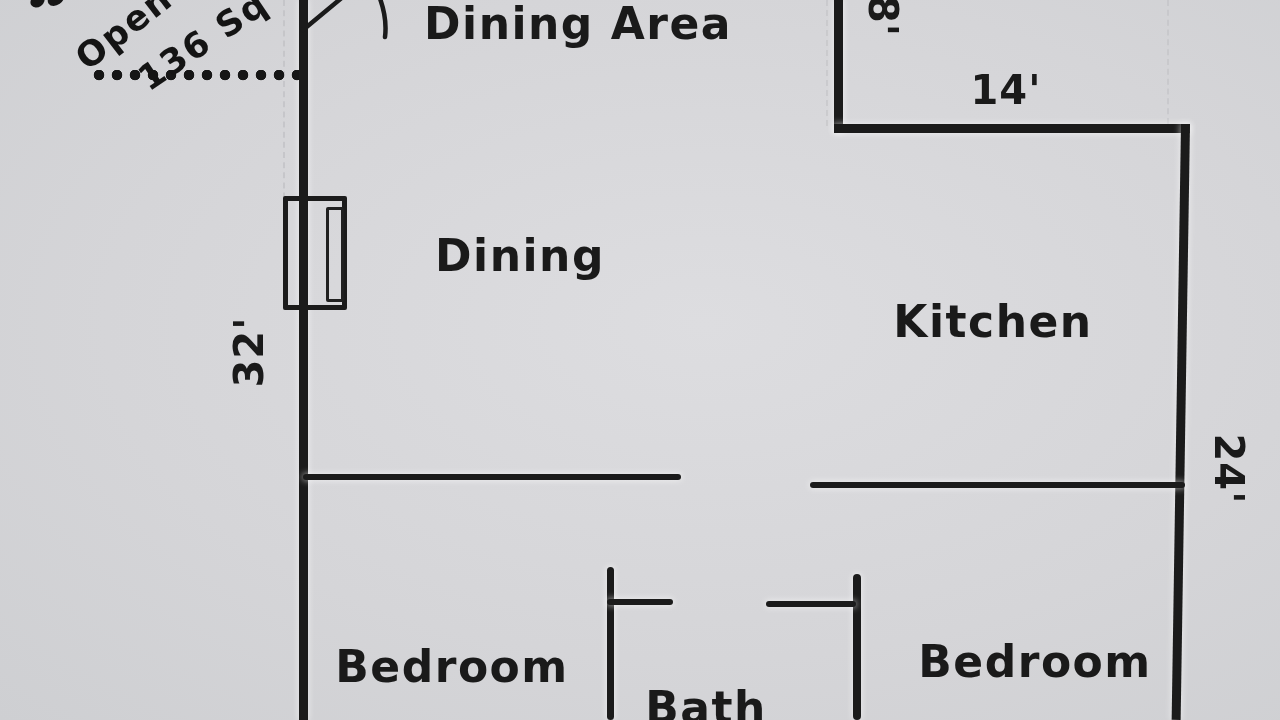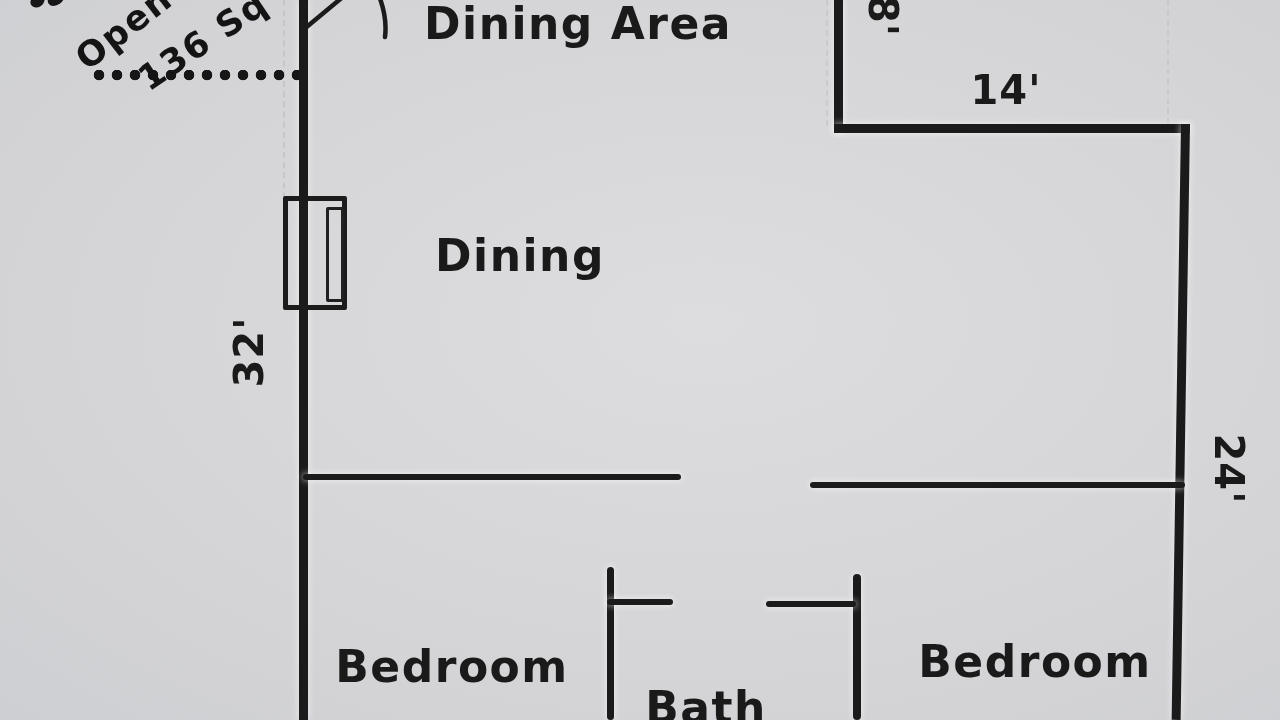--- a/index.html
+++ b/index.html
@@ -114,20 +114,21 @@
   </svg>
 
   <div class="frag" style="left:30px;top:-5px;width:15px;height:12px;transform:rotate(-35deg);"></div>
   <div class="frag" style="left:47px;top:-8px;width:18px;height:13px;transform:rotate(-35deg);"></div>
 
   <div class="diag" style="left:80px;top:42px;transform:rotate(-38deg);">Open</div>
   <div class="diag" style="left:142px;top:62px;transform:rotate(-34deg);">136 Sq</div>
 
   <div class="label" style="left:578px;top:23px;">Dining Area</div>
   <div class="label" style="left:520px;top:255px;">Dining</div>
+  <div class="label" style="left:993px;top:321px;">Kitchen</div>
   <div class="label" style="left:452px;top:666px;">Bedroom</div>
   <div class="label" style="left:706px;top:707px;">Bath</div>
   <div class="label" style="left:1035px;top:661px;">Bedroom</div>
 
   <div class="dim" style="left:1006px;top:90px;">14'</div>
   <div class="dim rot-cw" style="left:883px;top:16px;">8'</div>
   <div class="dim rot-ccw" style="left:249px;top:352px;">32'</div>
   <div class="dim rot-cw" style="left:1229px;top:469px;">24'</div>
 
 </div>

